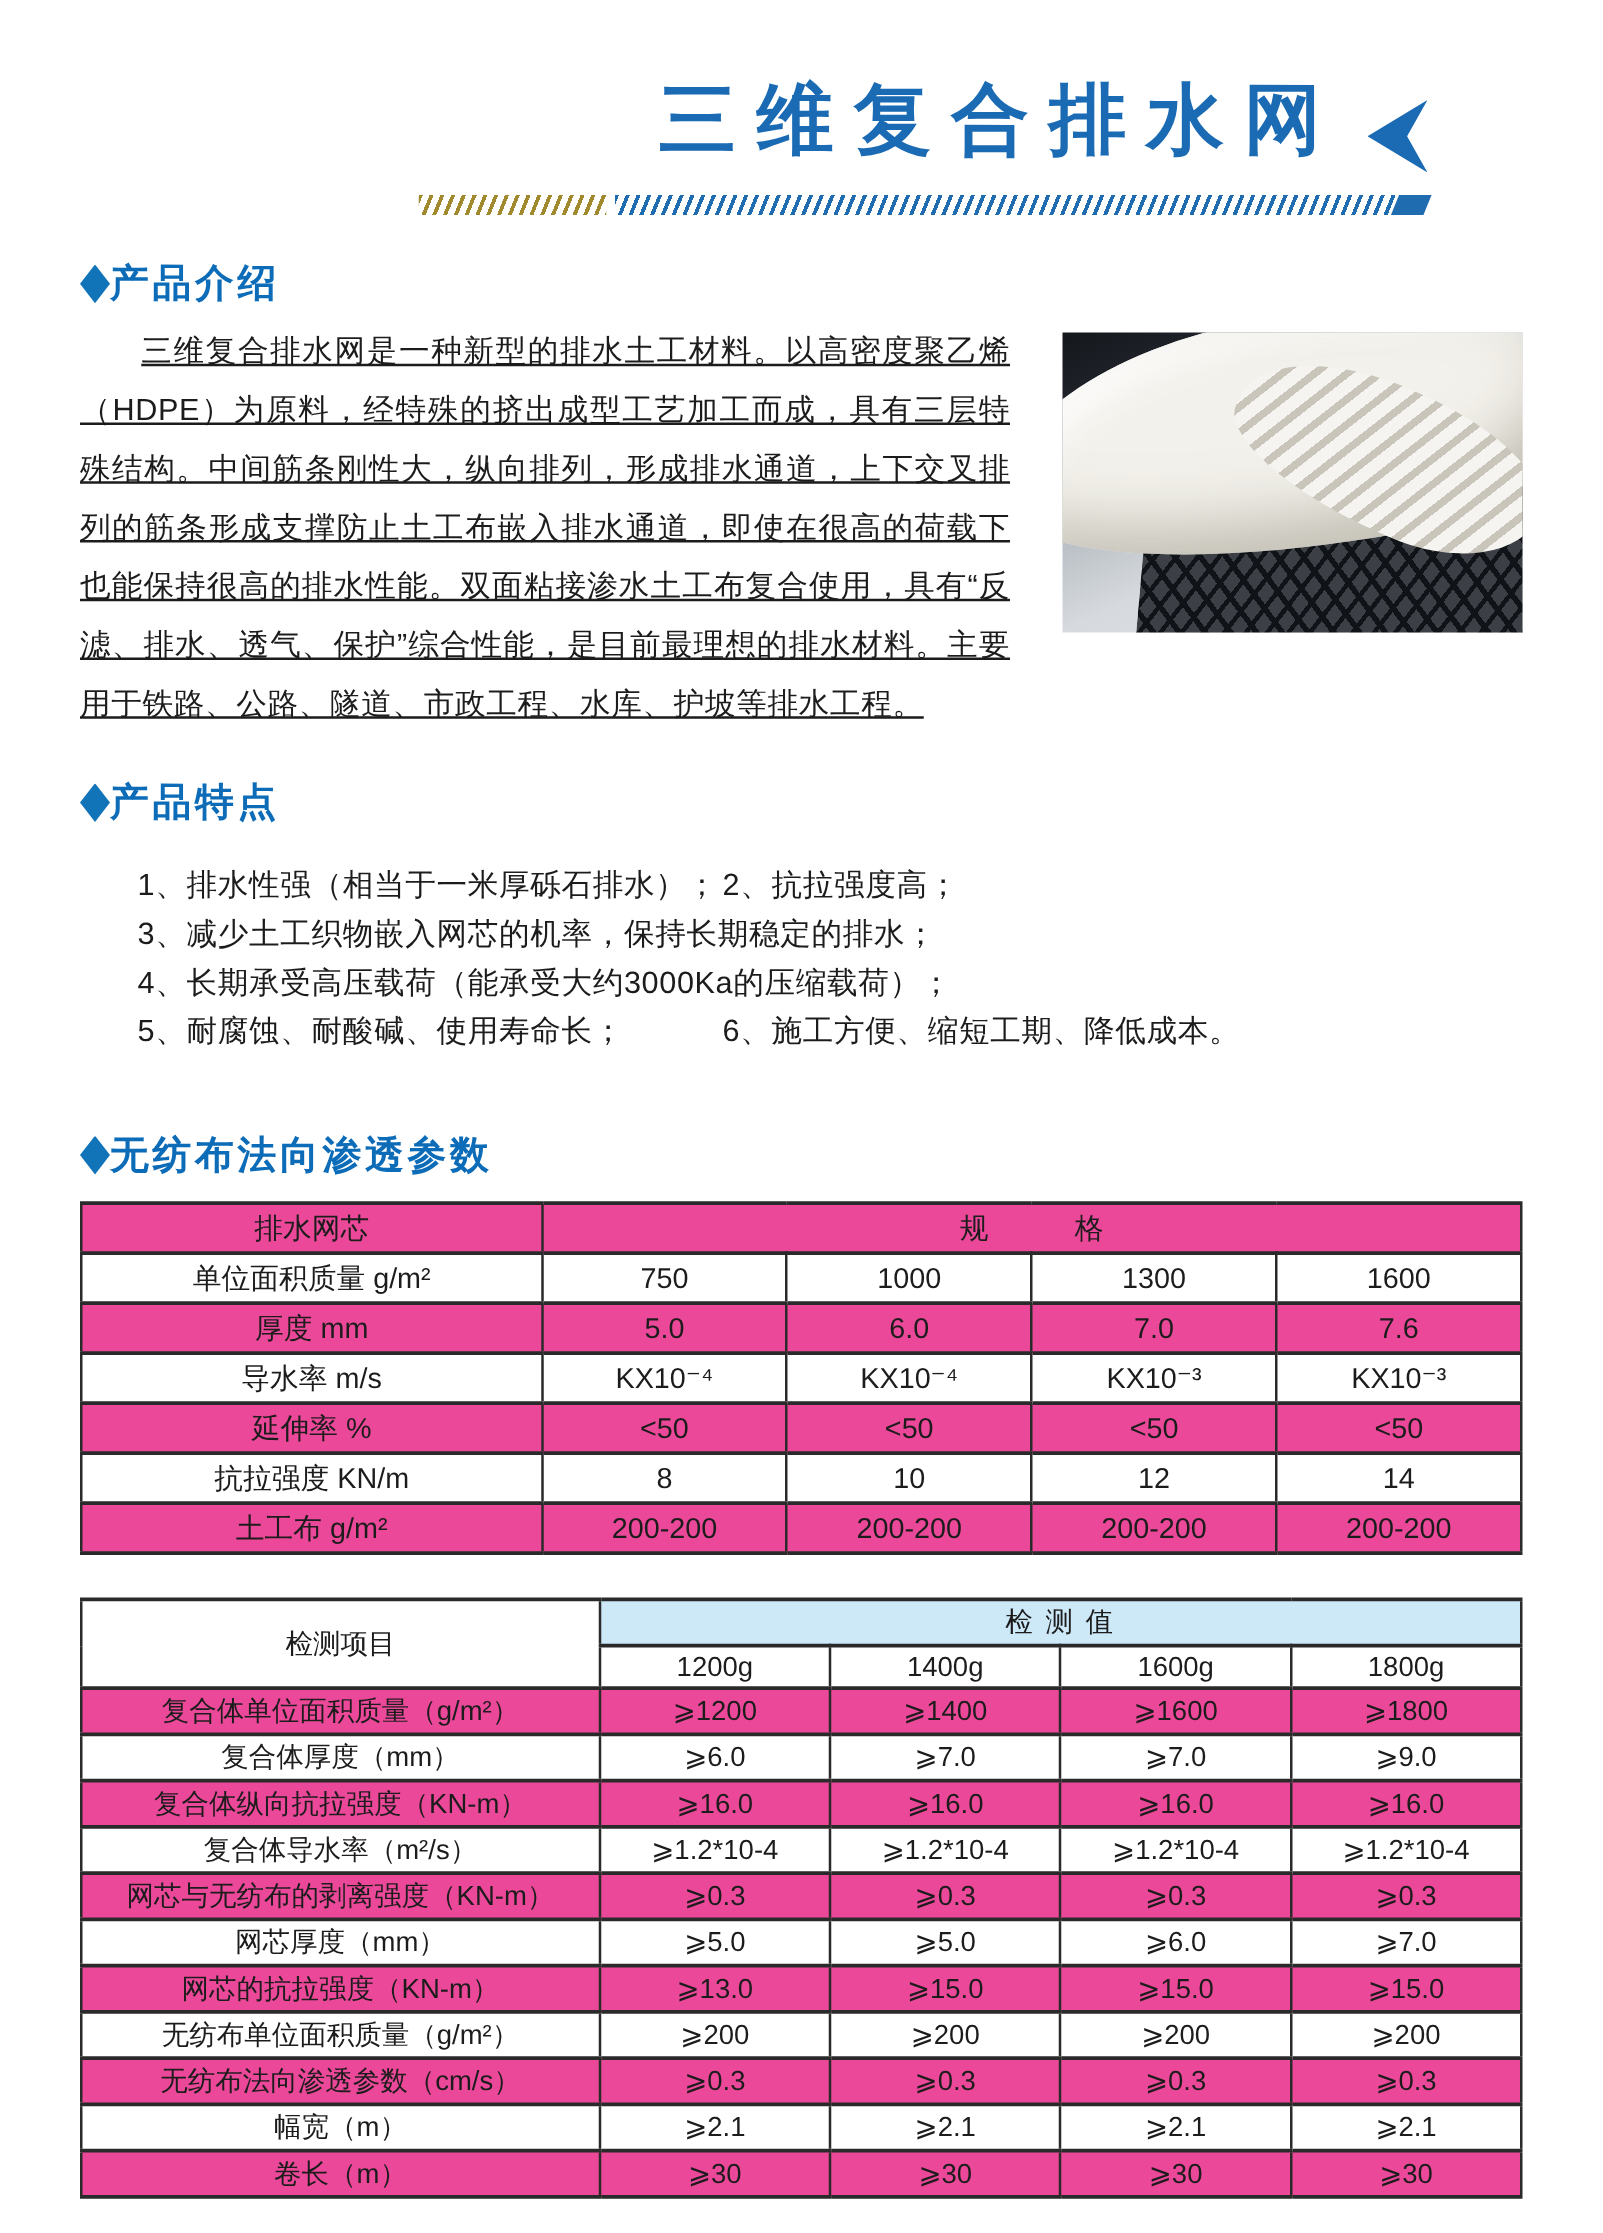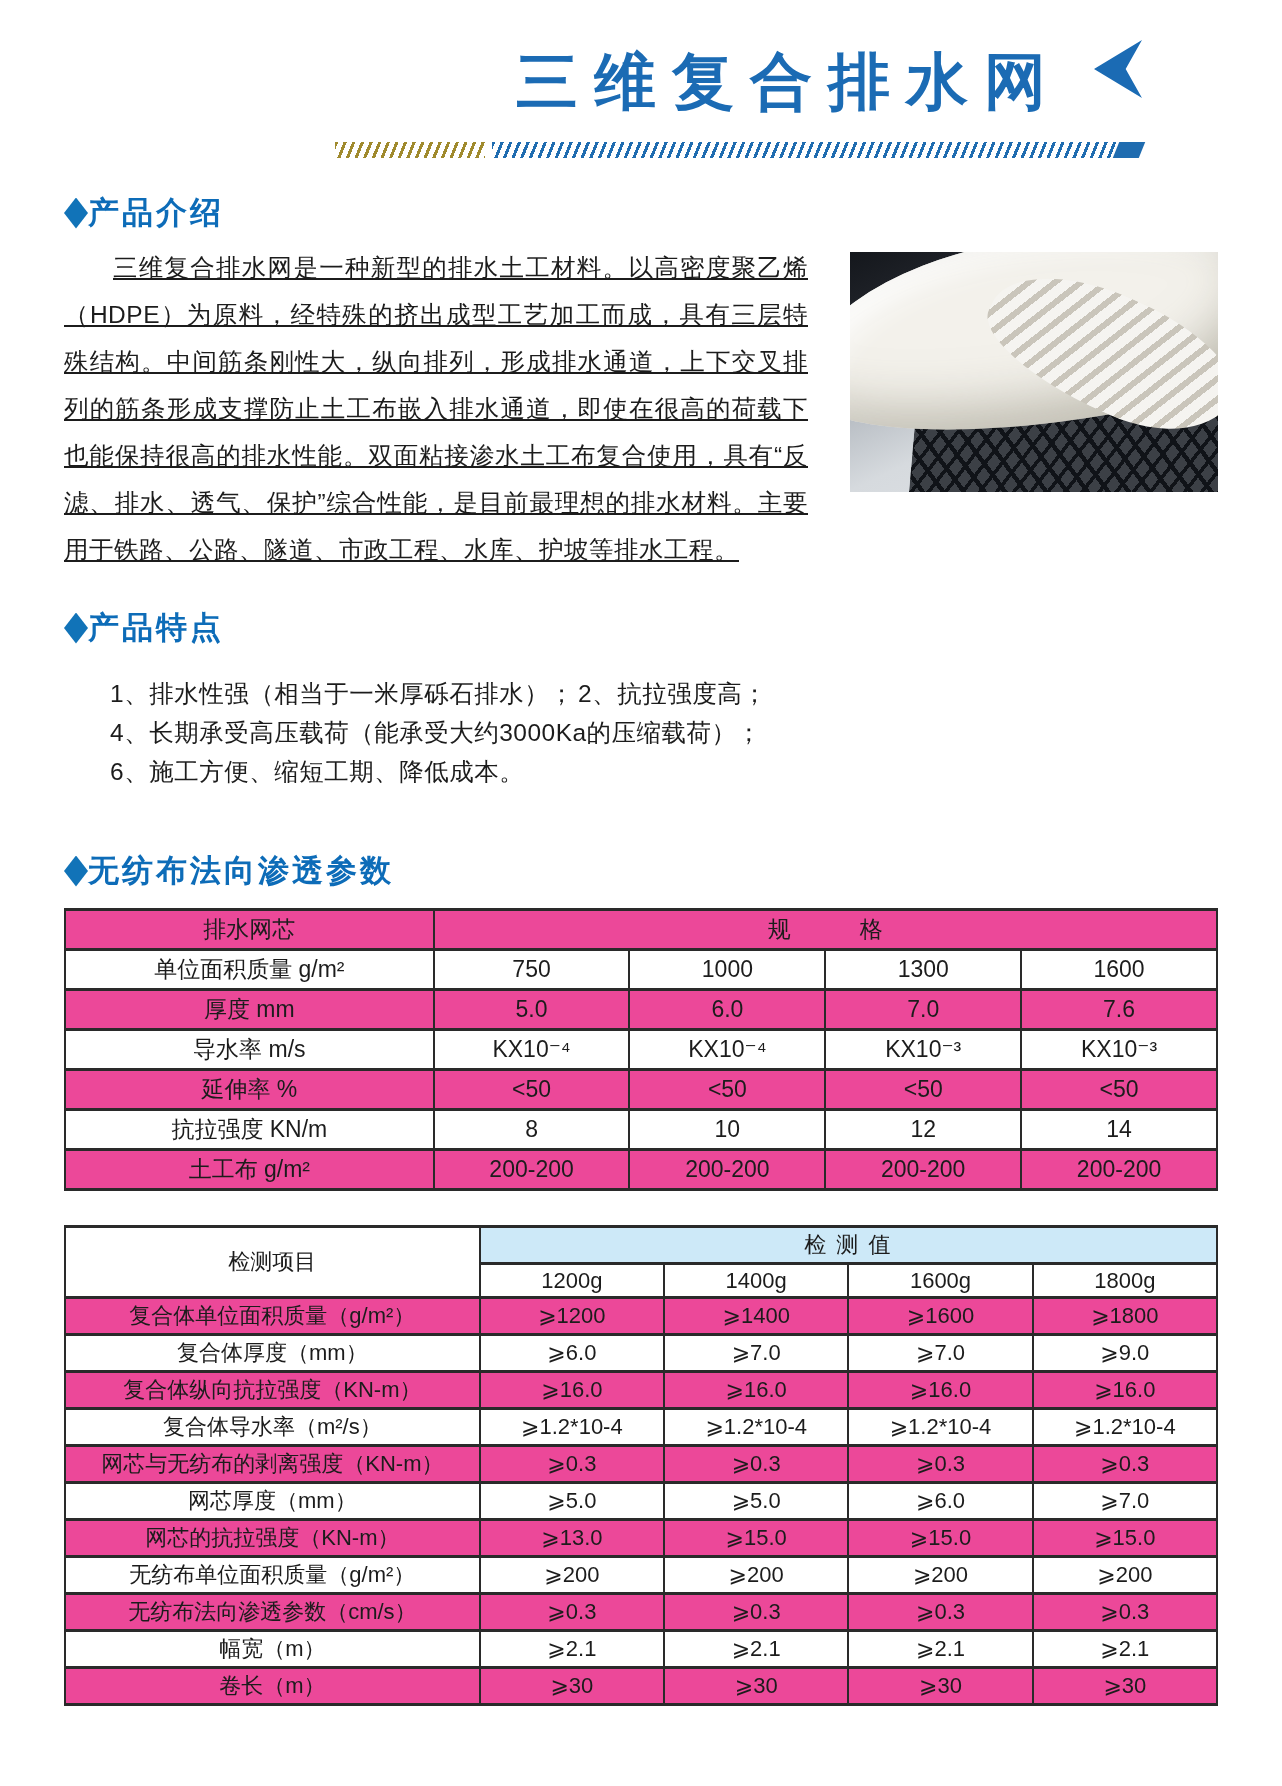--- a/index.html
+++ b/index.html
@@ -2,21 +2,21 @@
 <html><head>
 <meta charset="utf-8">
 <style>
   html,body{margin:0;padding:0;background:#ffffff;}
   .page{
     position:relative;width:1282px;height:1786px;margin:0 auto;background:#ffffff;
     font-family:"Liberation Sans","DejaVu Sans",sans-serif;color:#1c1c1c;
     box-sizing:border-box;padding:40px 64px 0;overflow:hidden;
   }
   
-  .title-row{display:flex;justify-content:flex-end;align-items:flex-start;gap:32px;padding-right:76px;}
+  .title-row{display:flex;justify-content:flex-end;align-items:flex-end;gap:21px;padding-right:76px;margin-top:14px;}
   .page-title{margin:0;font-family:"DejaVu Serif","Liberation Serif",serif;font-weight:bold;
     font-size:62px;letter-spacing:16px;color:#1b6bb4;white-space:nowrap;}
   .title-arrow{width:48px;height:58px;background:#1b6bb4;
     clip-path:polygon(100% 0,0 50%,100% 100%,66% 50%);flex:0 0 auto;}
   
   .stripe-bar{display:flex;align-items:center;height:16px;margin:18px 76px 0 271px;}
   .stripe{height:100%;}
   .stripe.gold{width:150px;background:repeating-linear-gradient(112deg,#a08a2d 0 3px,#ffffff 3px 8px);margin-right:7px;}
   .stripe.blue{flex:1;background:repeating-linear-gradient(112deg,#1f6cb0 0 3px,#ffffff 3px 8px);}
   .stripe-cap{width:26px;height:16px;background:#1f6cb0;transform:skewX(-22deg);margin-left:-4px;}
@@ -92,24 +92,29 @@
     <h2 class="sec-head">
       <span class="diamond"></span>
       <span class="txt">产品特点</span>
     </h2>
     <div class="features">
       <div class="feat-line">
         <span class="feat-left">1、排水性强（相当于一米厚砾石排水）；</span>
         <span>2、抗拉强度高；</span>
       </div>
       <div class="feat-line">
+        <span class="feat-left">3、减少土工织物嵌入网芯的机率，保持长期稳定的排水；</span>
+        <span></span>
+      </div>
+      <div class="feat-line">
         <span class="feat-left">4、长期承受高压载荷（能承受大约3000Ka的压缩载荷）；</span>
         <span></span>
       </div>
       <div class="feat-line">
+        <span class="feat-left">5、耐腐蚀、耐酸碱、使用寿命长；</span>
         <span>6、施工方便、缩短工期、降低成本。</span>
       </div>
     </div>
   </section>
 
   <section>
     <h2 class="sec-head" style="margin-top:62px;">
       <span class="diamond"></span>
       <span class="txt">无纺布法向渗透参数</span>
     </h2>

